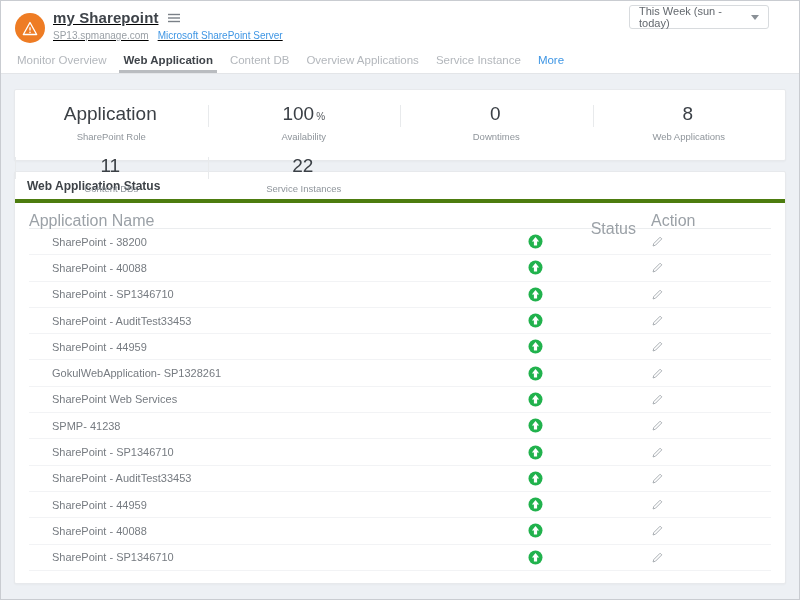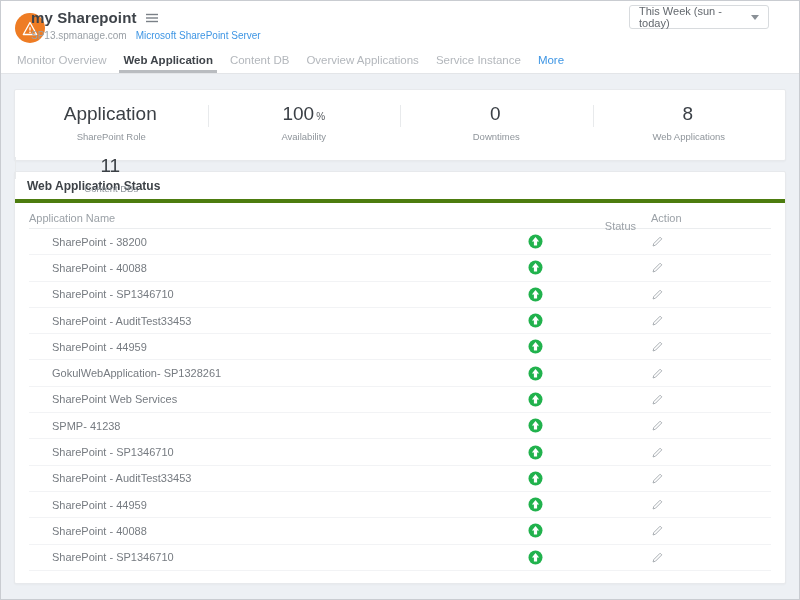--- a/index.html
+++ b/index.html
@@ -11,21 +11,21 @@
     border:1px solid #c9ccd1; background:#edf0f4; overflow:hidden;
   }
 
   
   .header { position:relative; background:#fff; height:48px; }
   .avatar {
     position:absolute; left:14px; top:12px; width:30px; height:30px;
     border-radius:50%; background:var(--accent-orange,#ee7c24);
     display:flex; align-items:center; justify-content:center;
   }
-  .title-block { position:absolute; left:30px; top:8px; }
+  .title-block { position:absolute; left:52px; top:8px;text-decoration:underline; }
   .title-row { display:flex; align-items:center; }
   .monitor-title { font-size:15px; font-weight:700; color:#3e4349; letter-spacing:.1px; }
   .hamburger { margin-left:9px; display:inline-flex; cursor:pointer; }
   .subtitle-row { margin-top:4px; font-size:10px; display:flex; align-items:center; }
   .host-text { color:#9aa0a6; }
   .server-link { color:var(--link-blue,#3f96e4); margin-left:9px; cursor:pointer; }
 
   .timerange {
     position:absolute; right:30px; top:4px; width:140px; height:24px;
     background:#fff; border:1px solid #d8dbde; border-radius:3px;
@@ -71,21 +71,21 @@
     margin-top:10px; box-shadow:0 1px 2px rgba(0,0,0,.03);
   }
   .card-title {
     padding:7px 12px 6px; font-size:12px; font-weight:700; color:#3d4247;
     border-bottom:4px solid #4d7c0f;
   }
   .table-wrap { padding:0 14px 12px; }
   .thead, .trow {
     display:grid; grid-template-columns:1fr 125px 129px; align-items:center;
   }
-  .thead { height:26px; font-size:11px; color:#9ba1a7; border-bottom:1px solid #ebedef; }
+  .thead { height:26px; font-size:16px; color:#9ba1a7; border-bottom:1px solid #ebedef; }
   .th-status { text-align:right; padding-right:6px;margin-top:17px; }
   .th-action { padding-left:9px; }
   .trow { height:26.3px; border-bottom:1px solid #f2f3f5; }
   .td-name { font-size:11px; color:#767b81; cursor:pointer;margin-left:23px; }
   .td-status { padding-left:11px; display:flex; align-items:center; }
   .td-action { padding-left:9px; display:flex; align-items:center; }
   .edit-btn { display:inline-flex; cursor:pointer; }
   .up-icon { display:inline-flex; }
 </style>
 </head>
@@ -184,20 +184,26 @@
           <div class="stat-label">Web Applications</div>
         </div>
 
         <div class="stat">
           <div>
             <span class="stat-value">11</span><span class="stat-unit"></span>
           </div>
           <div class="stat-label">Content DBs</div>
         </div>
 
+        <div class="stat">
+          <div>
+            <span class="stat-value">22</span><span class="stat-unit"></span>
+          </div>
+          <div class="stat-label">Service Instances</div>
+        </div>
       </div>
 
     <div class="table-card">
       <div class="card-title">Web Application Status</div>
       <div class="table-wrap">
         <div class="thead">
           <div class="th-name">Application Name</div>
           <div class="th-status">Status</div>
           <div class="th-action">Action</div>
         </div>

